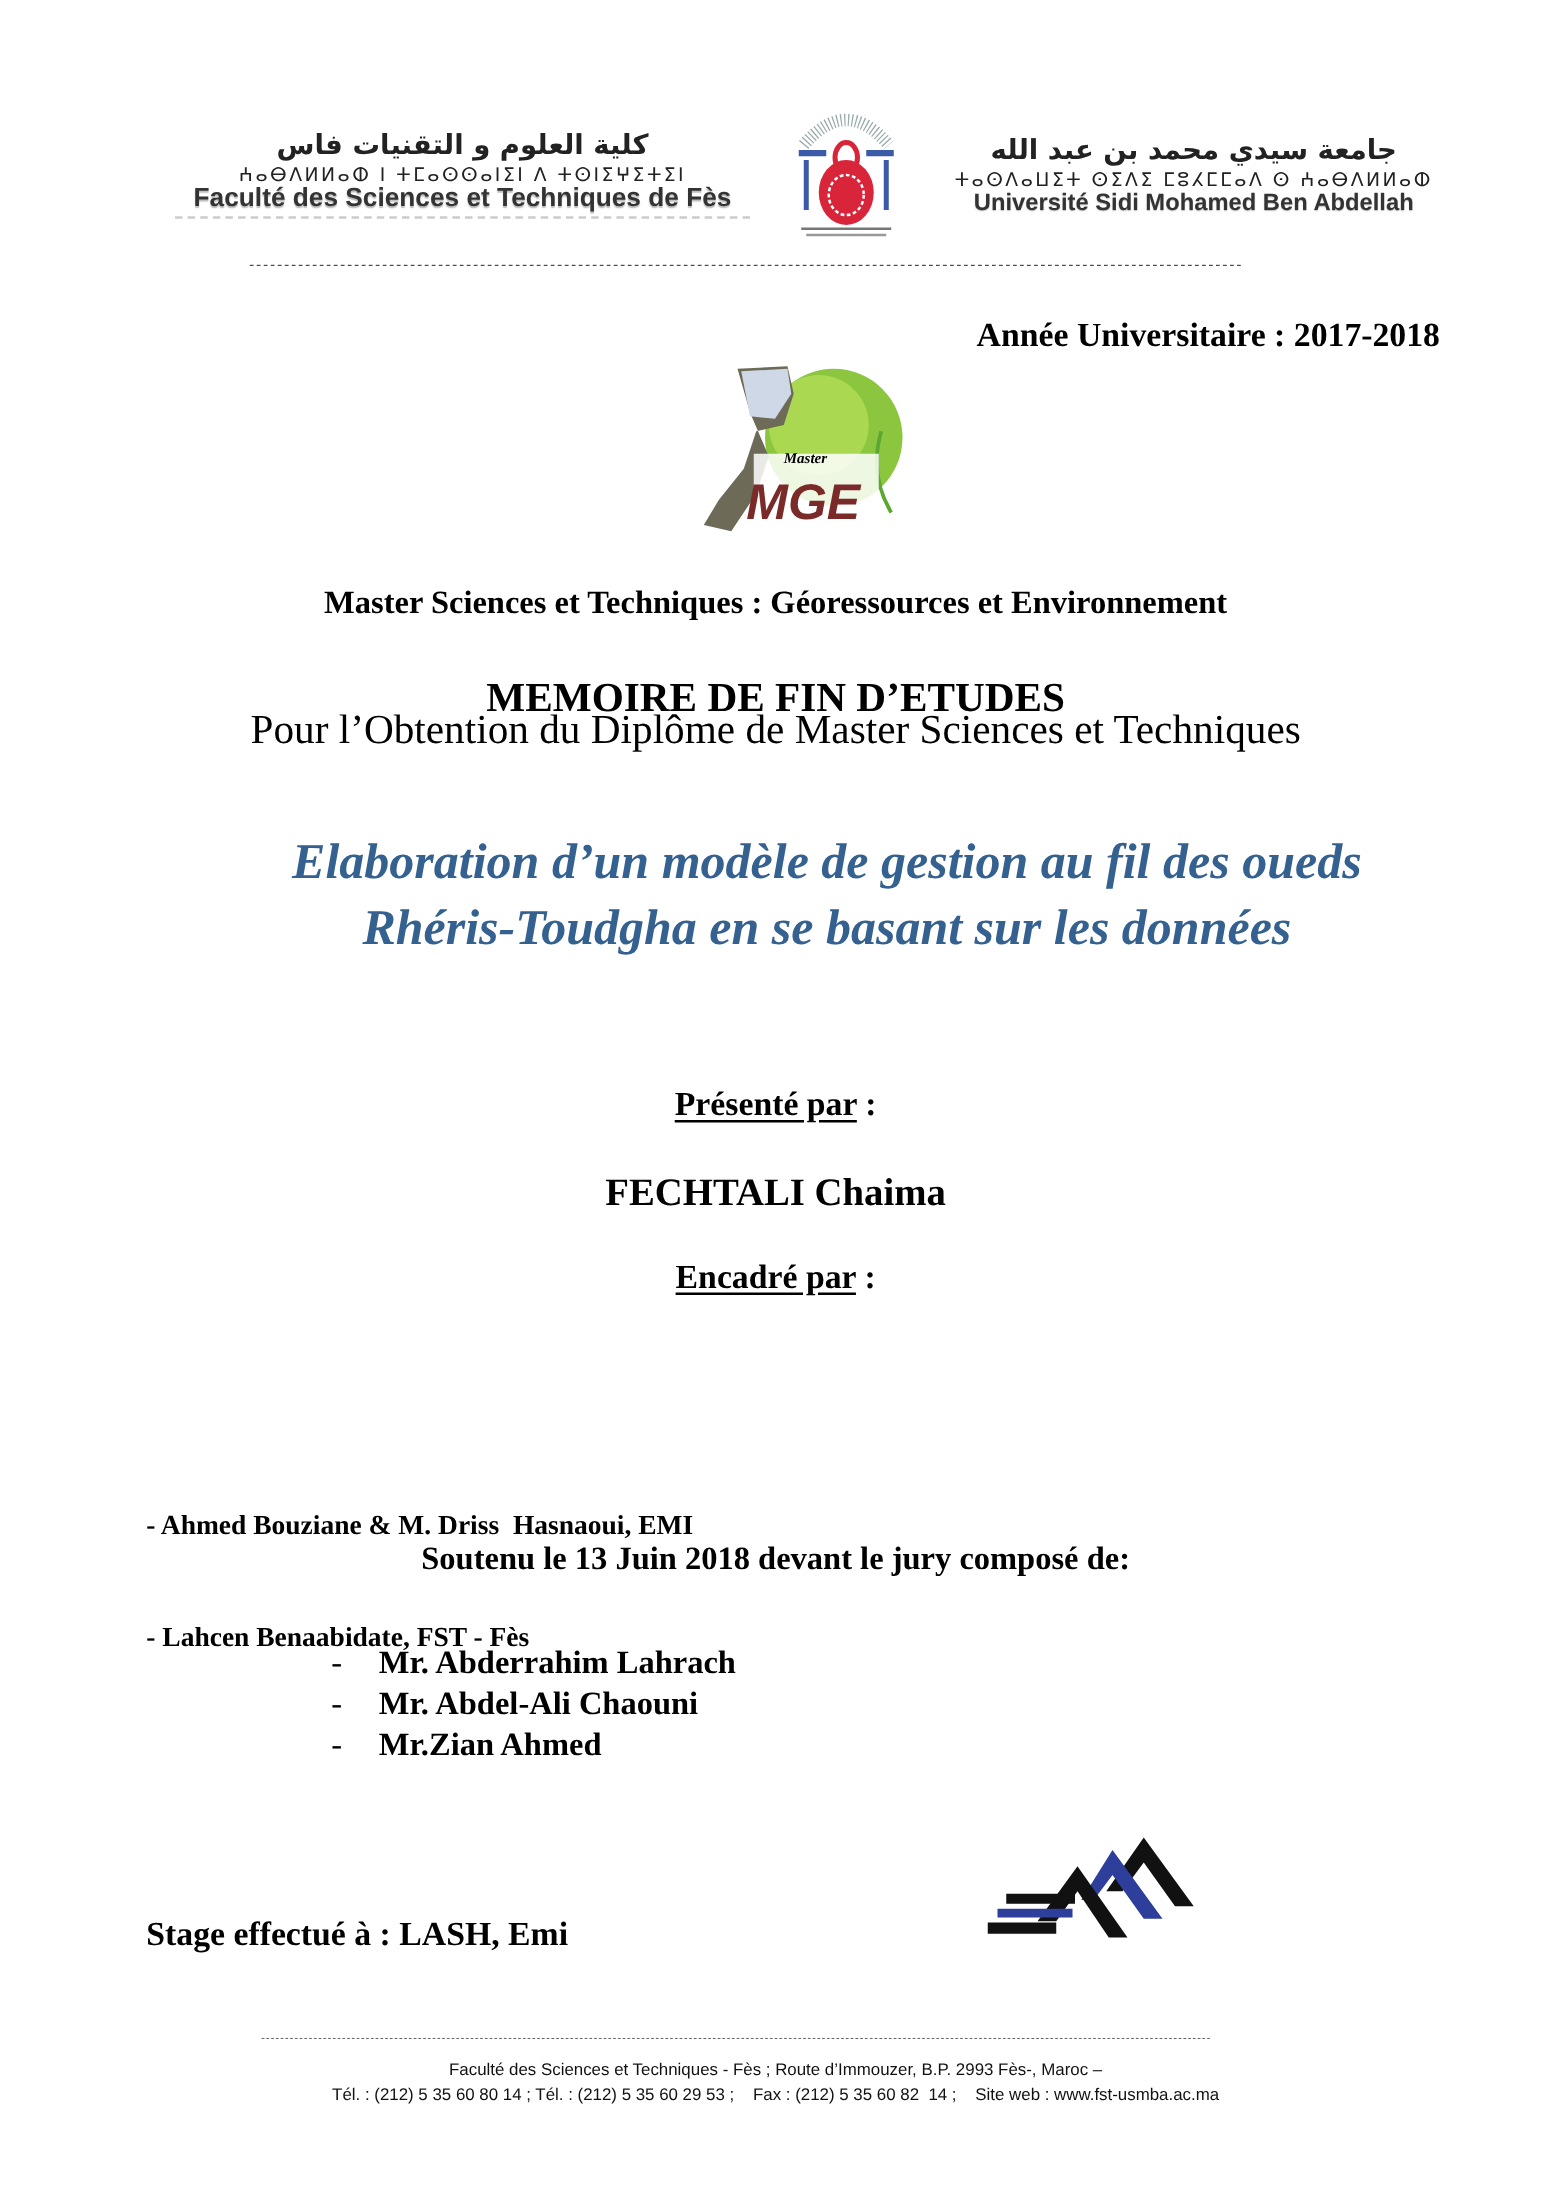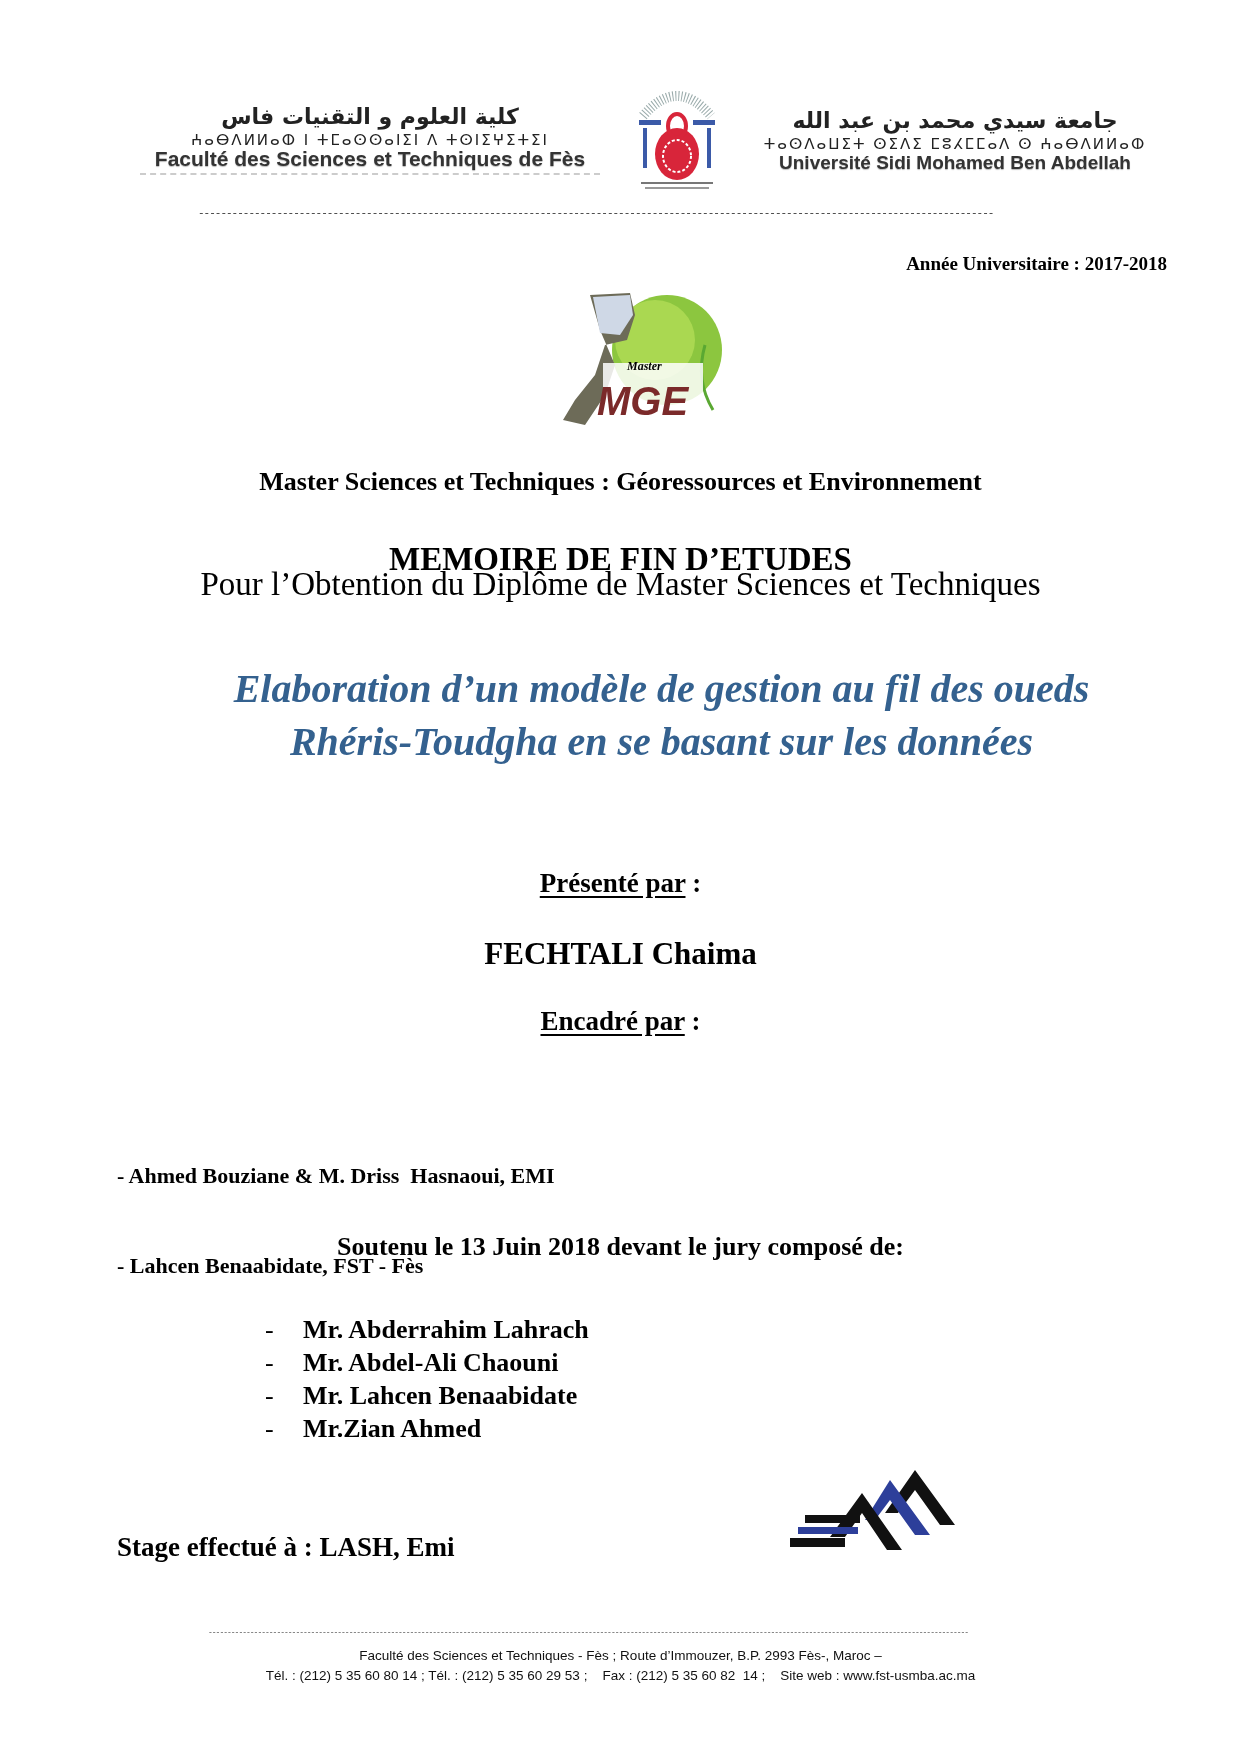--- a/index.html
+++ b/index.html
@@ -41,21 +41,21 @@
 </div>
 
 <div class="abs" style="left:755px; top:108px; width:400px; text-align:center;">
   <div class="hdr-ar" dir="rtl">جامعة سيدي محمد بن عبد الله</div>
   <div class="hdr-tf" style="margin-top:2px;">ⵜⴰⵙⴷⴰⵡⵉⵜ ⵙⵉⴷⵉ ⵎⵓⵃⵎⵎⴰⴷ ⵙ ⵄⴰⴱⴷⵍⵍⴰⵀ</div>
   <div class="hdr-fr" style="font-size:19px; margin-top:-1px;">Université Sidi Mohamed Ben Abdellah</div>
 </div>
 
 <div class="abs dash" style="left:198px; top:207px; width:885px;">----------------------------------------------------------------------------------------------------------------------------------------------</div>
 
-<div class="abs b" style="right:74px; top:253px; font-size:19px;">Année Universitaire : 2017-2018</div>
+<div class="abs b" style="right:89px; top:253px; font-size:27px;">Année Universitaire : 2017-2018</div>
 
 <div class="abs" style="left:555px; top:285px; width:175px; height:145px;">
   <svg width="175" height="145" viewBox="0 0 175 145">
     <circle cx="112" cy="65" r="55" fill="#8cc63f"></circle>
     <circle cx="100" cy="55" r="40" fill="#b6e05a" opacity="0.7"></circle>
     <path d="M35 10 L75 8 L80 30 L72 55 L50 60 L40 90 L20 115 L8 135 L30 140 L50 110 L60 80 L45 45 Z" fill="#6d6b58"></path>
     <path d="M38 12 L75 10 L78 30 L65 50 L45 48 Z" fill="#cfd8e6"></path>
     <path d="M150 60 Q140 95 158 125" stroke="#5aa832" stroke-width="3" fill="none"></path>
     <rect x="48" y="78" width="100" height="58" fill="#fff" opacity="0.85"></rect>
     <text x="72" y="85" font-family="Liberation Serif, serif" font-style="italic" font-weight="bold" font-size="12" fill="#000">Master</text>
@@ -75,31 +75,30 @@
 
 <div class="abs center b" style="top:868px; font-size:27px;">
   <span class="u">Présenté par</span><span> :</span>
 </div>
 <div class="abs center b" style="top:936px; font-size:31px;">FECHTALI Chaima</div>
 
 <div class="abs center b" style="top:1006px; font-size:27px;">
   <span class="u">Encadré par</span><span> :</span>
 </div>
 
-<div class="abs b" style="left:117px; top:1101px; font-size:22px; line-height:30px; white-space:pre;">
+<div class="abs b" style="left:117px; top:1145px; font-size:22px; line-height:30px; white-space:pre;">
   <div>- Ahmed Bouziane &amp; M. Driss  Hasnaoui, EMI</div>
   <div>- Lahcen Benaabidate, FST - Fès</div>
 </div>
 
 <div class="abs center b" style="top:1232px; font-size:26px;">Soutenu le 13 Juin 2018 devant le jury composé de:</div>
 
 <div class="abs b" style="left:265px; top:1302px; font-size:26px; line-height:33px;margin-top:11px;">
   <div><span style="display:inline-block; width:38px; font-weight:normal;">-</span><span>Mr. Abderrahim Lahrach</span></div>
   <div><span style="display:inline-block; width:38px; font-weight:normal;">-</span><span>Mr. Abdel-Ali Chaouni</span></div>
-  <div><span style="display:inline-block; width:38px; font-weight:normal;">-</span><span>Mr. Lahcen Benaabidate</span></div>
   <div><span style="display:inline-block; width:38px; font-weight:normal;">-</span><span>Mr.Zian Ahmed</span></div>
 </div>
 
 <div class="abs" style="left:790px; top:1465px; width:190px; height:90px;">
   <svg width="190" height="90" viewBox="0 0 190 90">
     <polygon points="125,5 165,60 150,60 125,25 108,48 95,48" fill="#111"></polygon>
     <polygon points="100,15 140,70 125,70 100,35 85,55 75,55" fill="#2d3f9a"></polygon>
     <polygon points="72,28 112,85 97,85 72,48 55,72 40,72" fill="#111"></polygon>
     <rect x="15" y="50" width="55" height="8" fill="#111"></rect>
     <rect x="8" y="62" width="60" height="7" fill="#2d3f9a"></rect>

